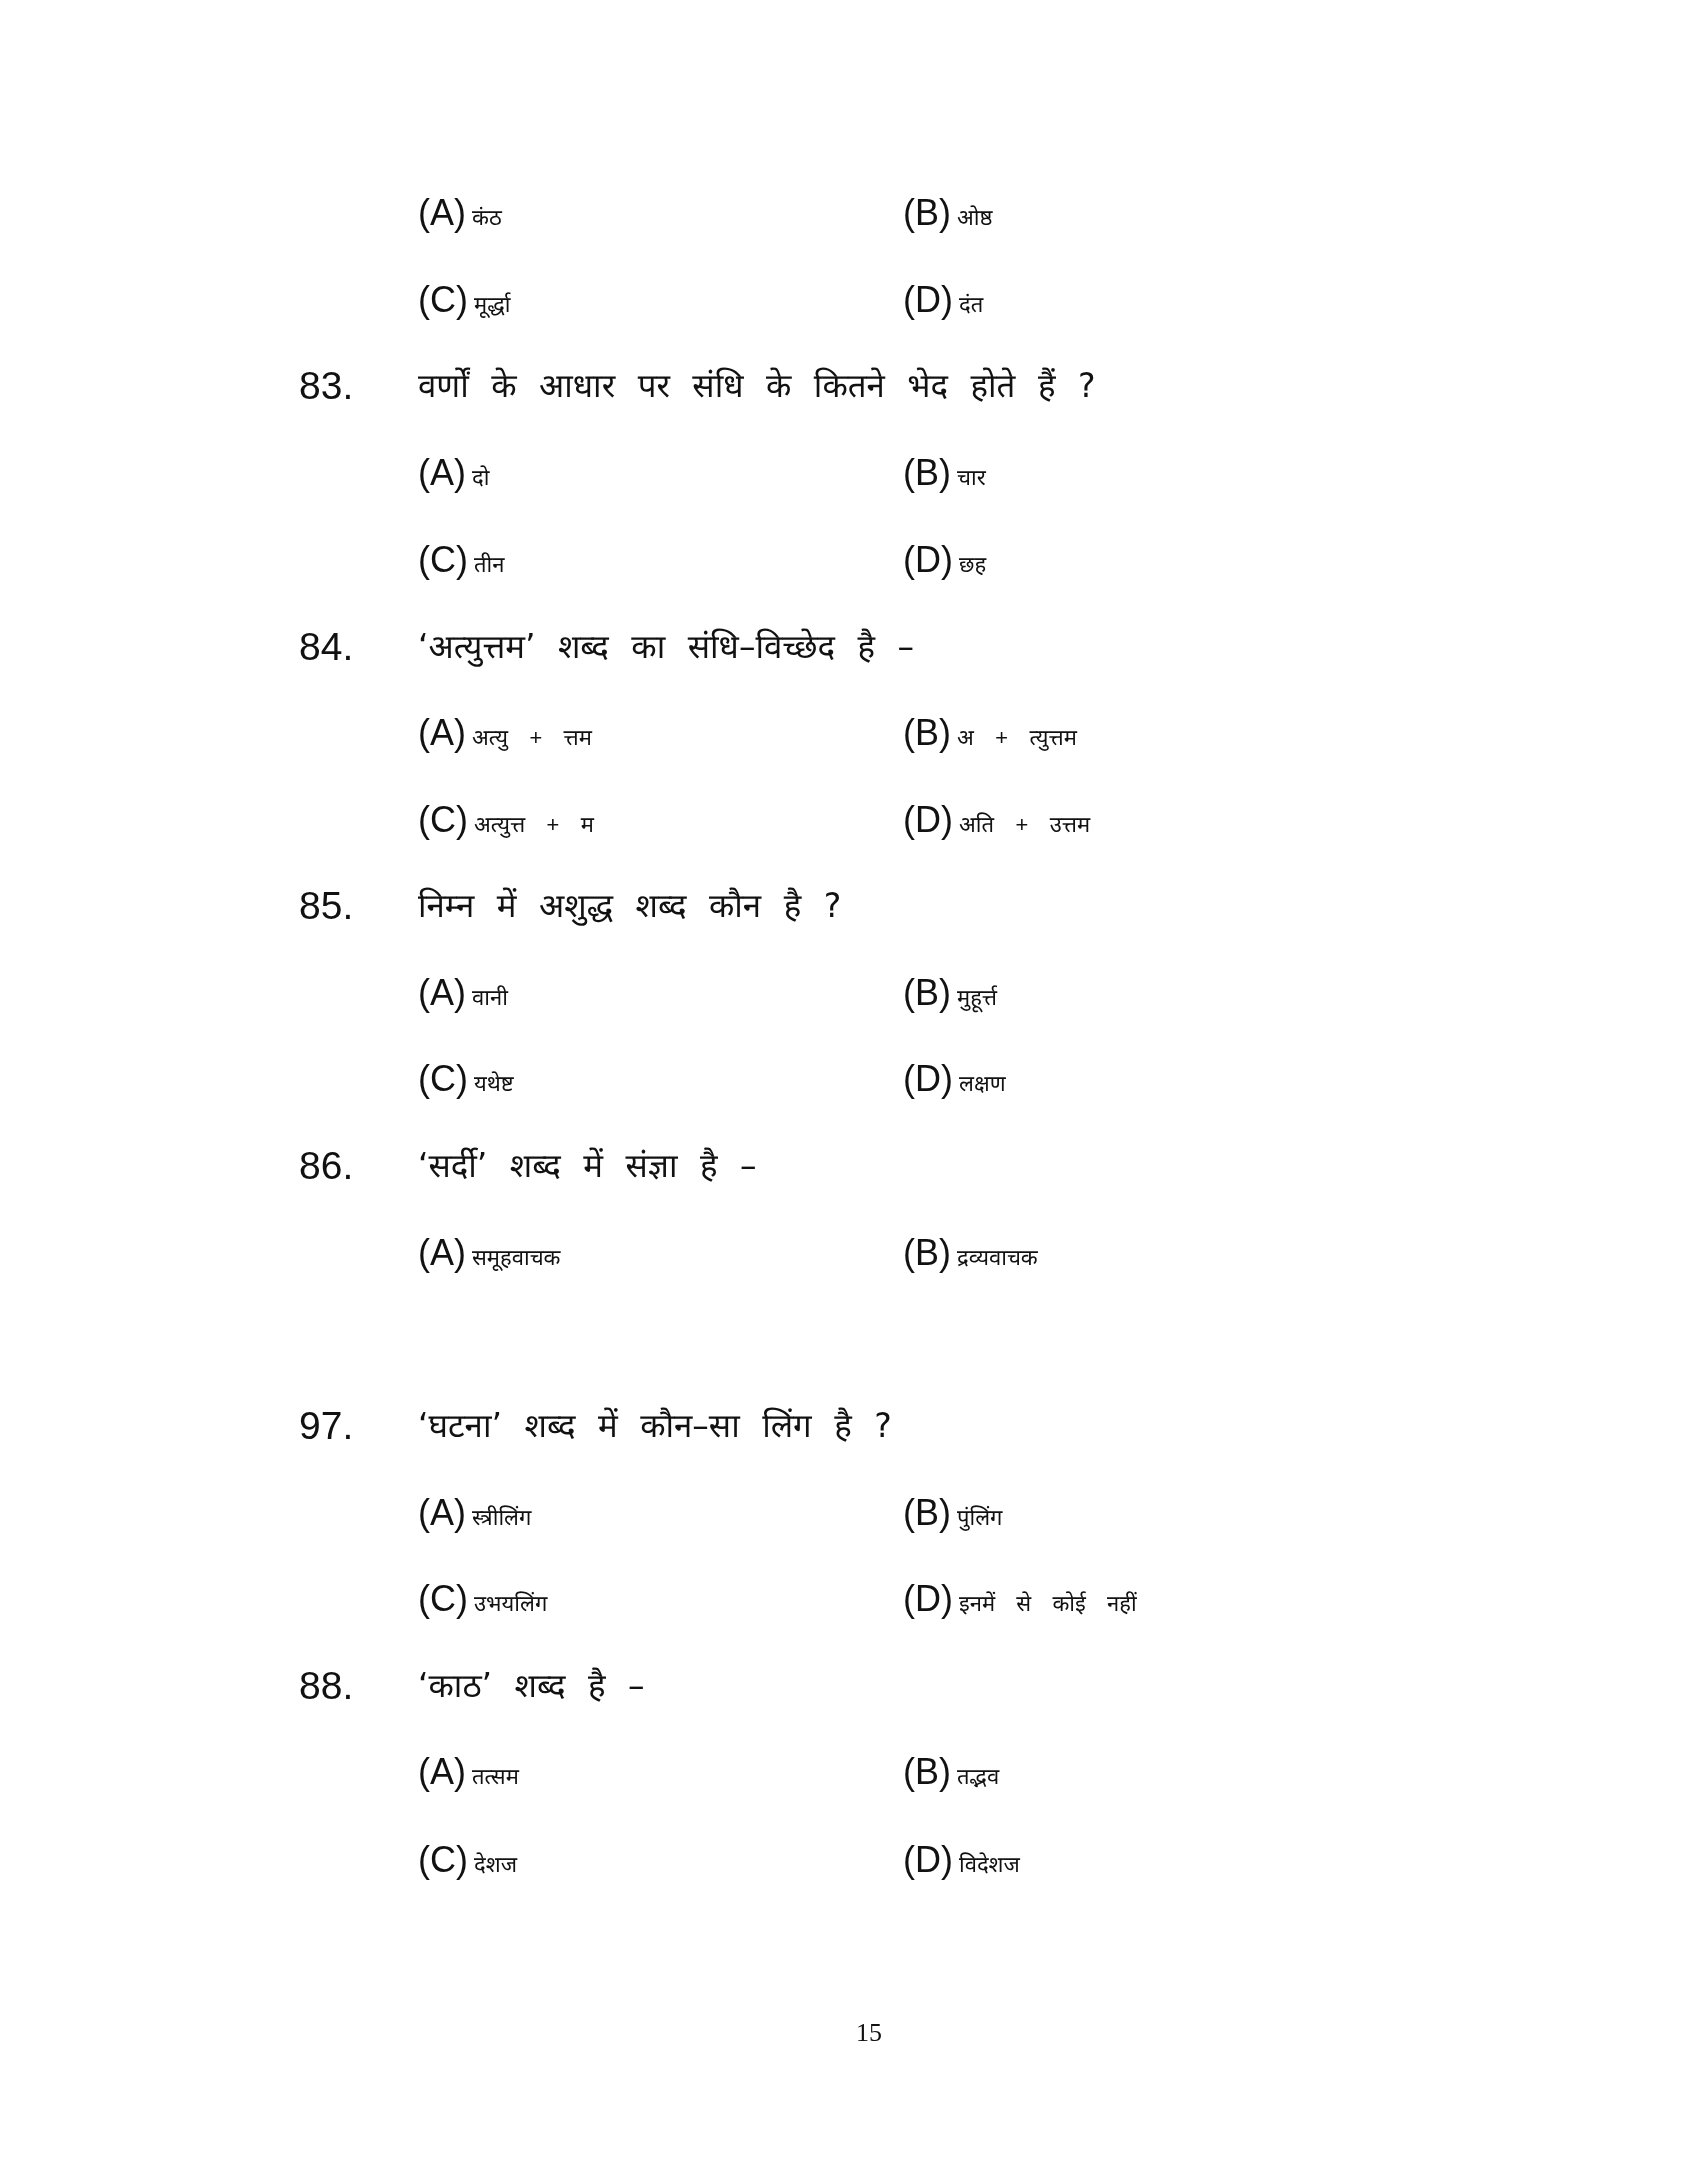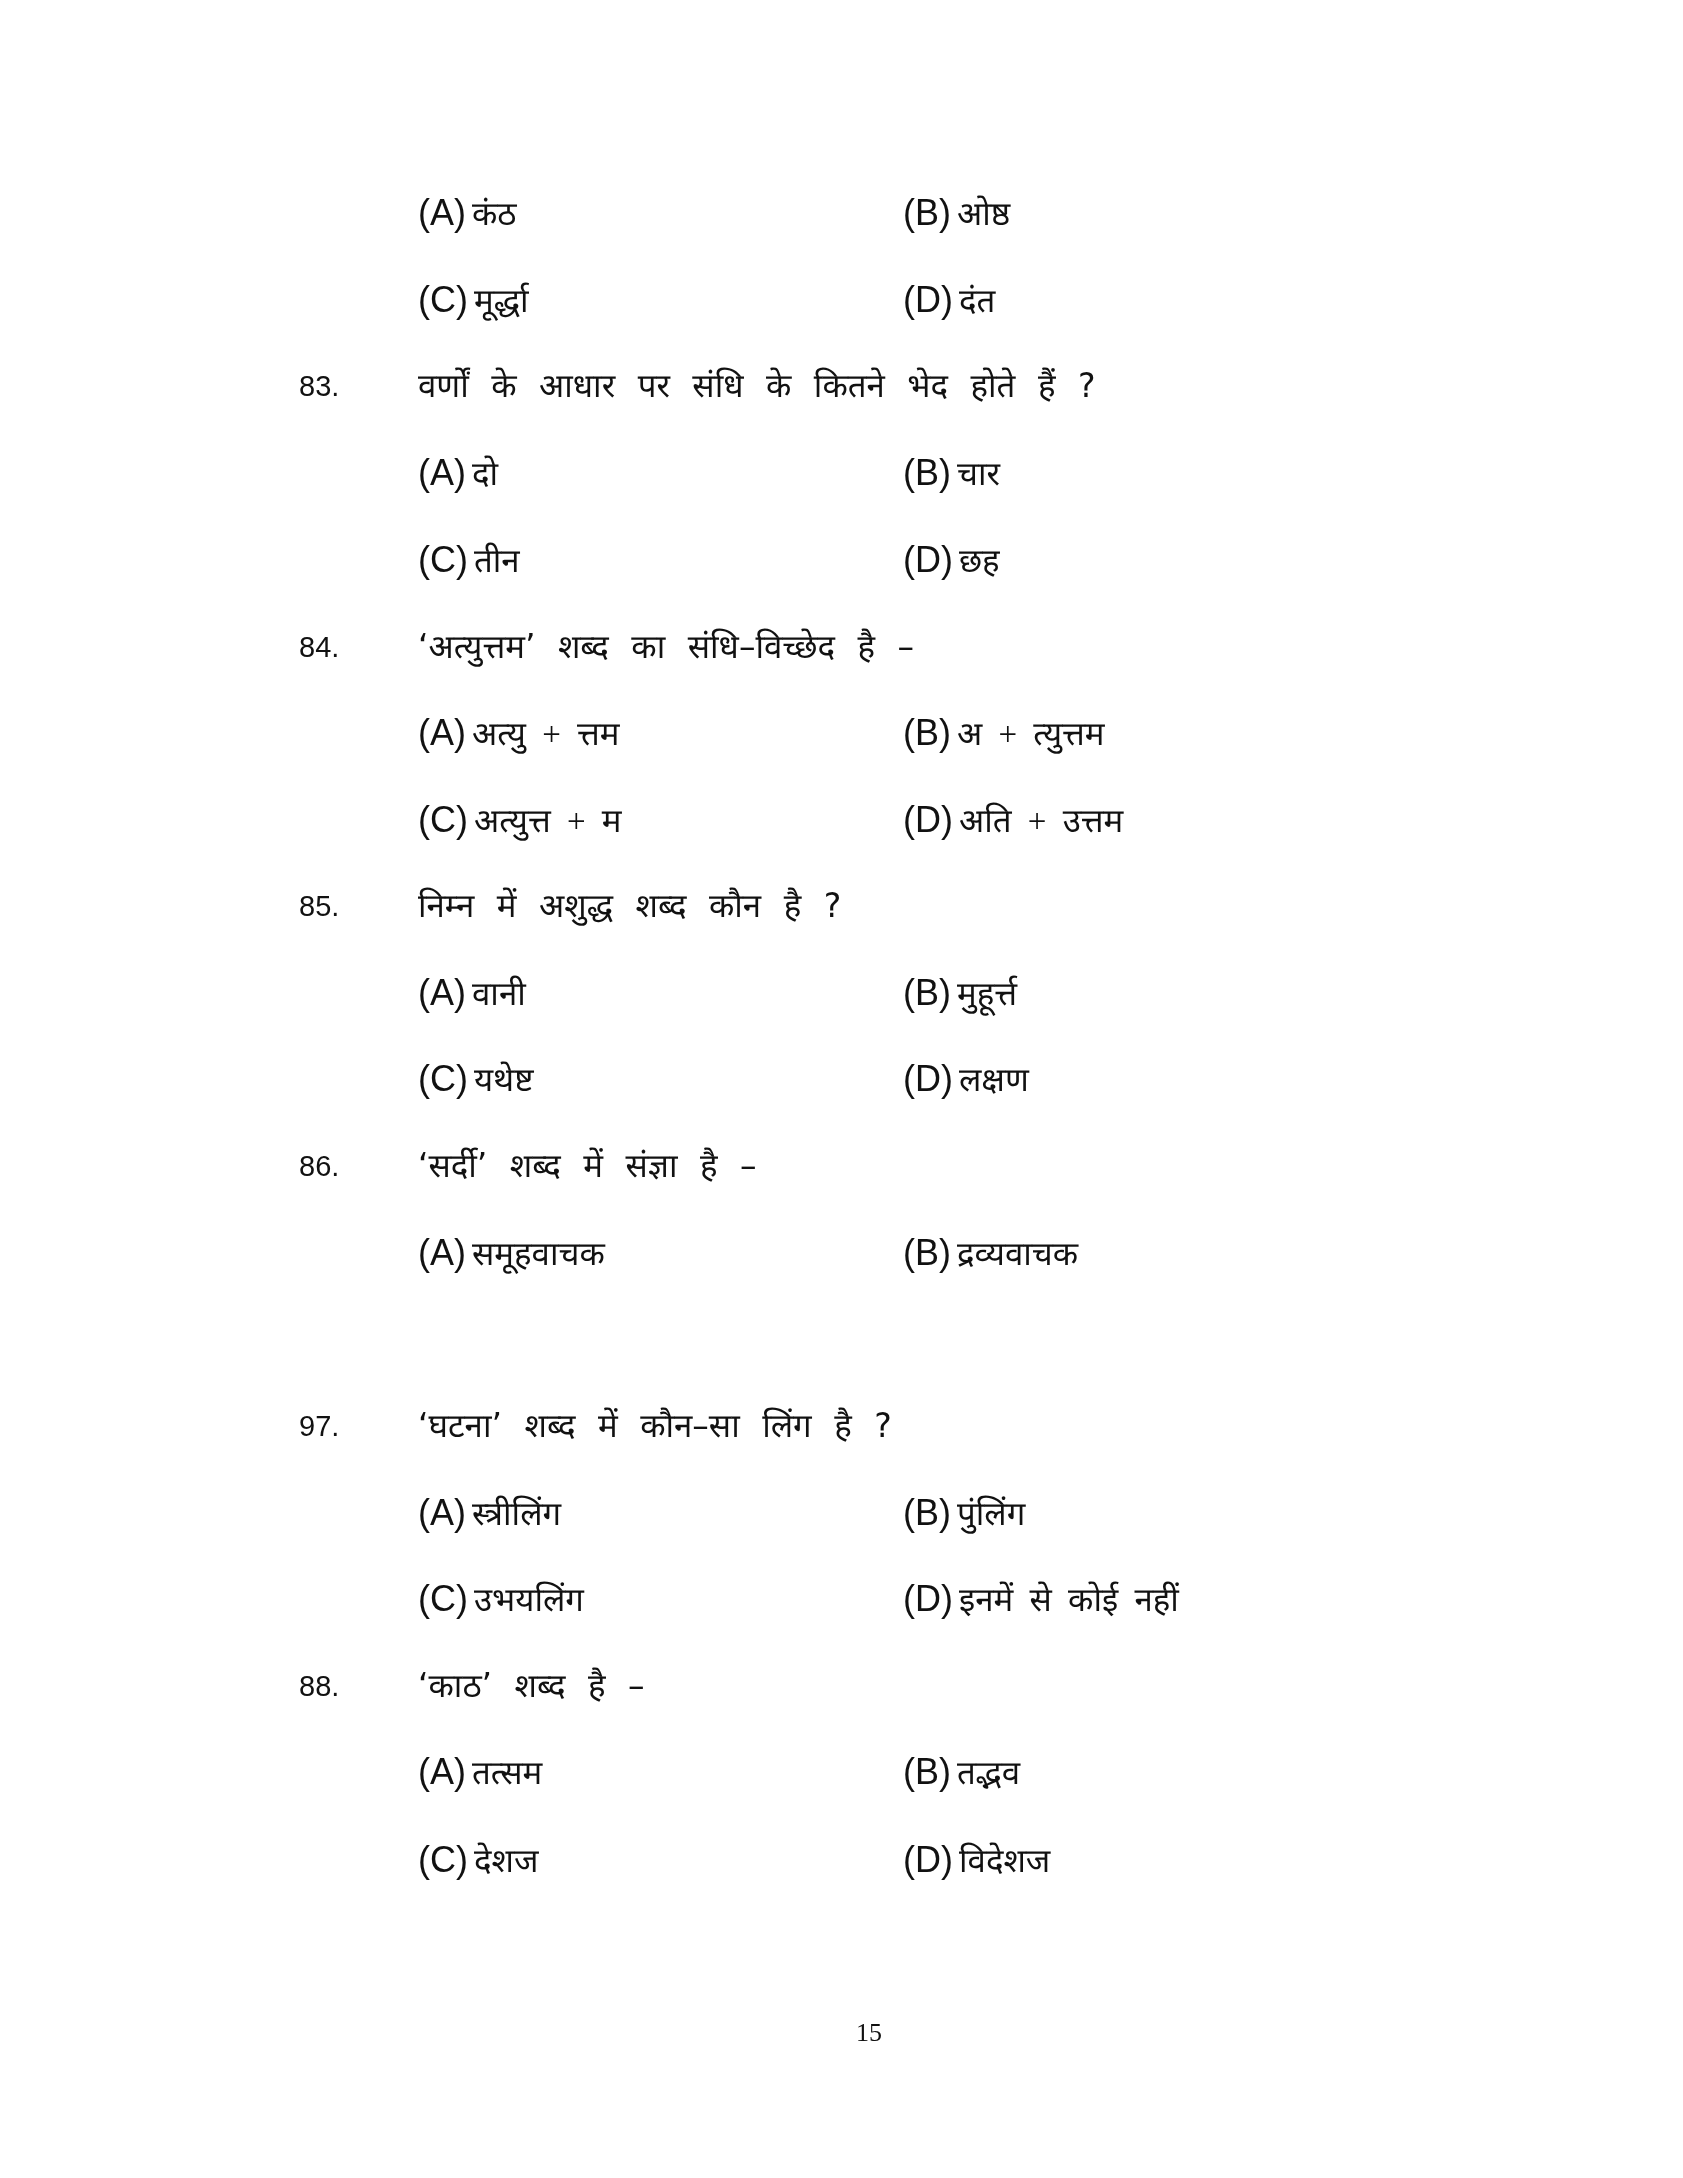--- a/index.html
+++ b/index.html
@@ -4,34 +4,34 @@
 <style>
   html, body { margin: 0; padding: 0; background: #ffffff; }
   body {
     width: 1683px; height: 2178px; position: relative; overflow: hidden;
     font-family: "DejaVu Sans", sans-serif; color: #111111;
   }
   .page { position: absolute; left: 0; top: 0; width: 1683px; height: 2178px; background: #ffffff; }
   .row { position: absolute; left: 0; width: 1683px; height: 50px; }
   .qnum {
     position: absolute; left: 299px; top: 0; height: 50px; line-height: 50px;
-    font-family: "Liberation Sans", sans-serif; font-size: 29px; color: #111;
+    font-family: "Liberation Sans", sans-serif; font-size: 39px; color: #111;
   }
   .qtext {
     position: absolute; left: 418px; top: 0; height: 50px; line-height: 50px;
     font-family: "DejaVu Sans", sans-serif; font-size: 33px; white-space: nowrap;
     word-spacing: 12px; color: #111; text-align: right;
   }
   .opt {
     position: absolute; top: 0; height: 50px; line-height: 50px; white-space: nowrap; color: #111;
   }
   .opt.col-a { left: 418px; }
   .opt.col-b { left: 903px; }
   .opt-letter { font-family: "Liberation Sans", sans-serif; font-size: 36px; }
-  .opt-text { font-family: Liberation Serif, serif; font-size: 33px; margin-left: 6px; word-spacing: 8px; }
+  .opt-text { font-family: Liberation Mono, monospace; font-size: 22px; margin-left: 6px; word-spacing: 8px; }
   .page-number {
     position: absolute; left: 837px; top: 2018px; width: 45px; text-align: right;
     font-family: "Liberation Serif", serif; font-size: 26px; color: #111;
   }
 </style>
 </head>
 <body>
 
 <div class="page">
 

